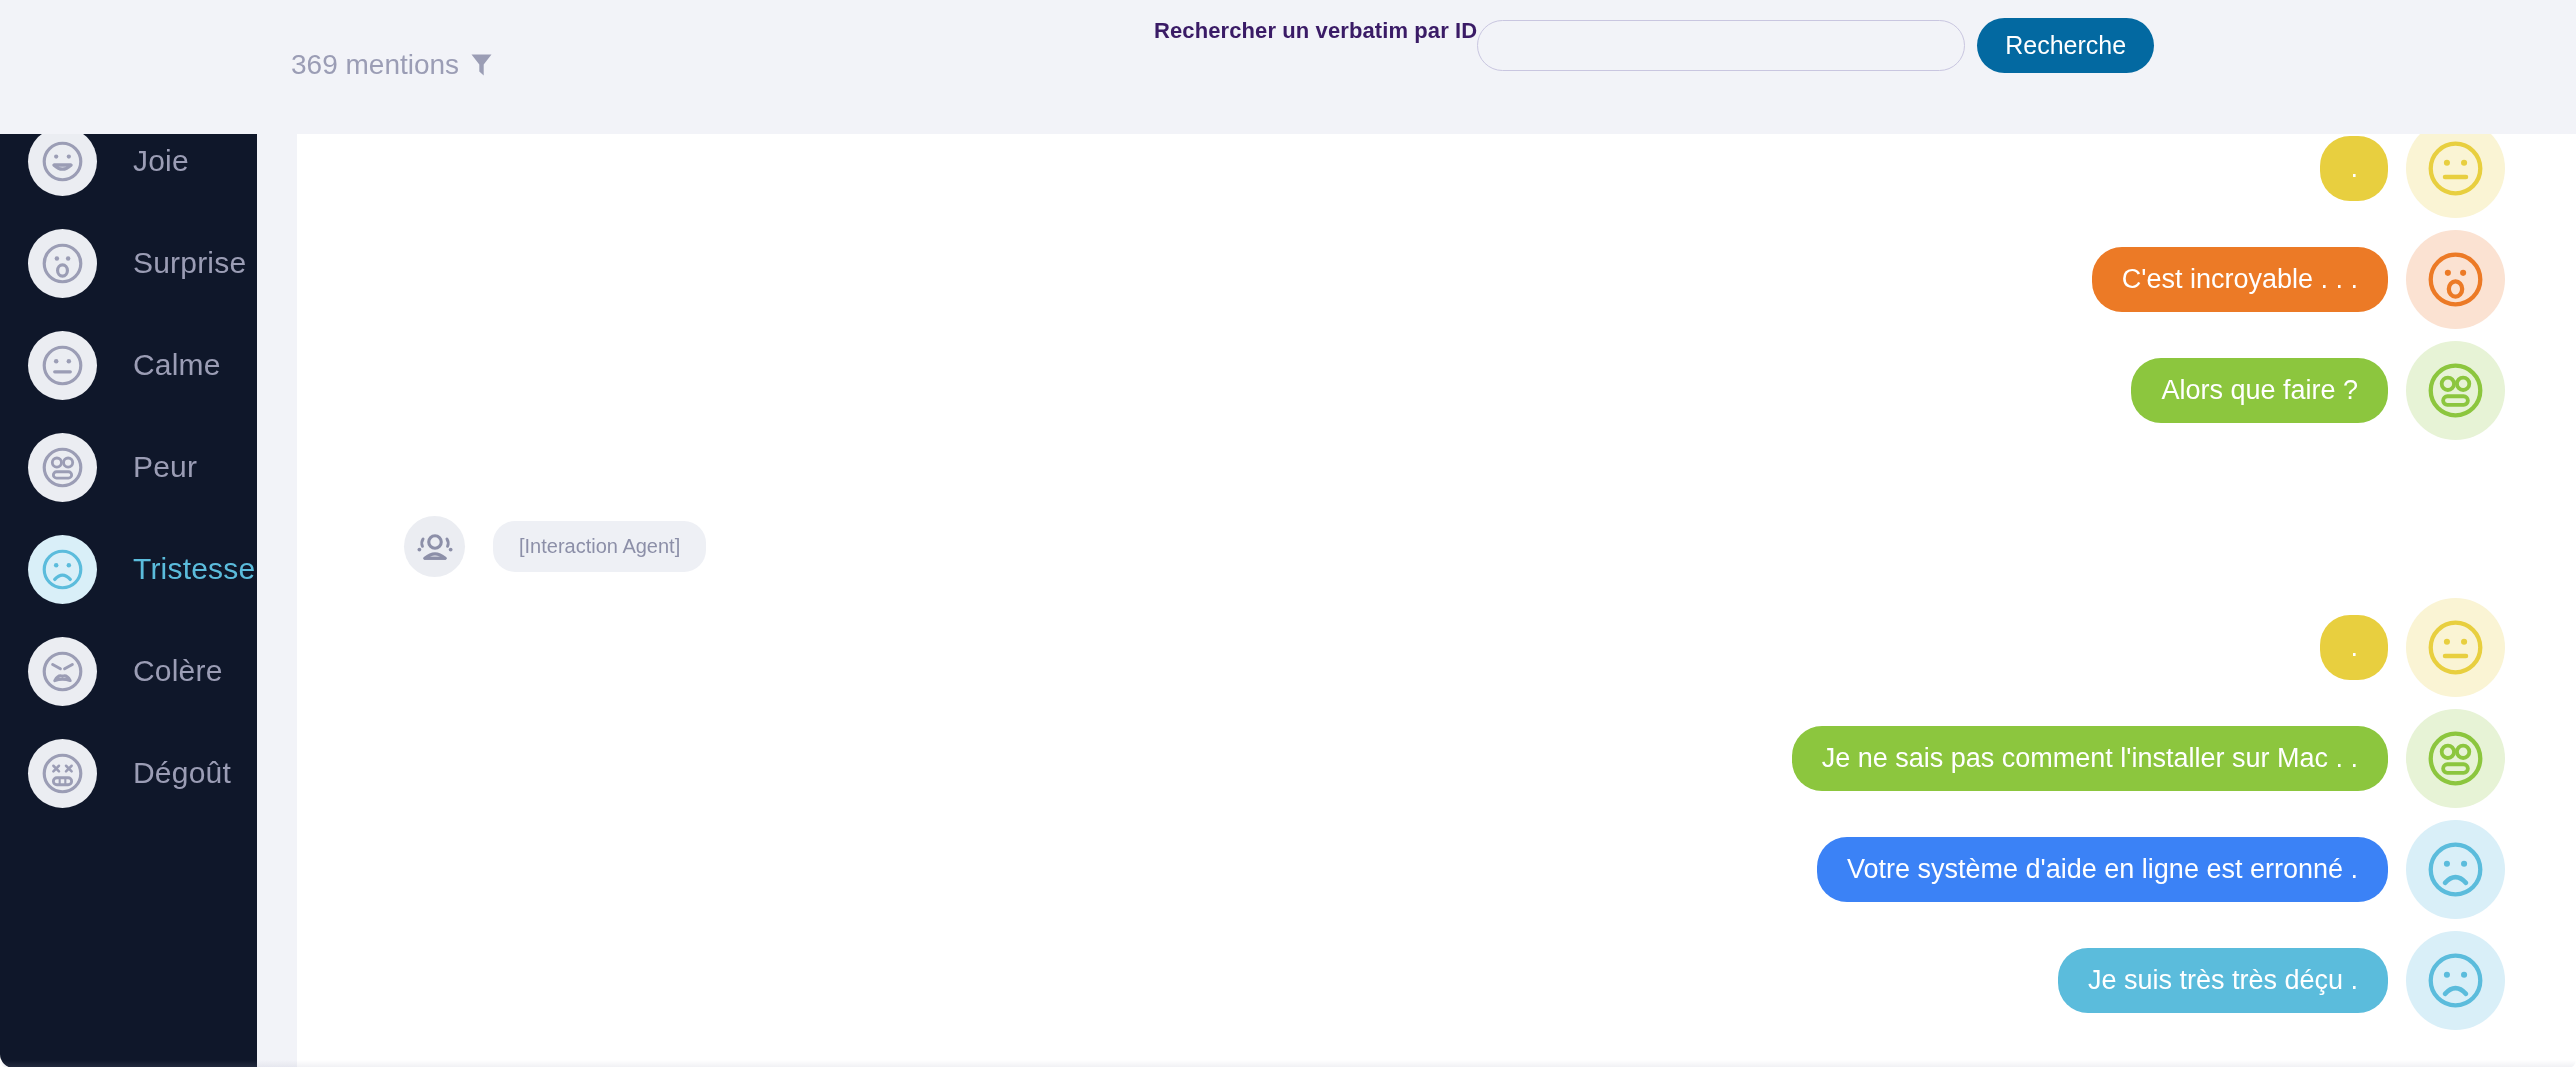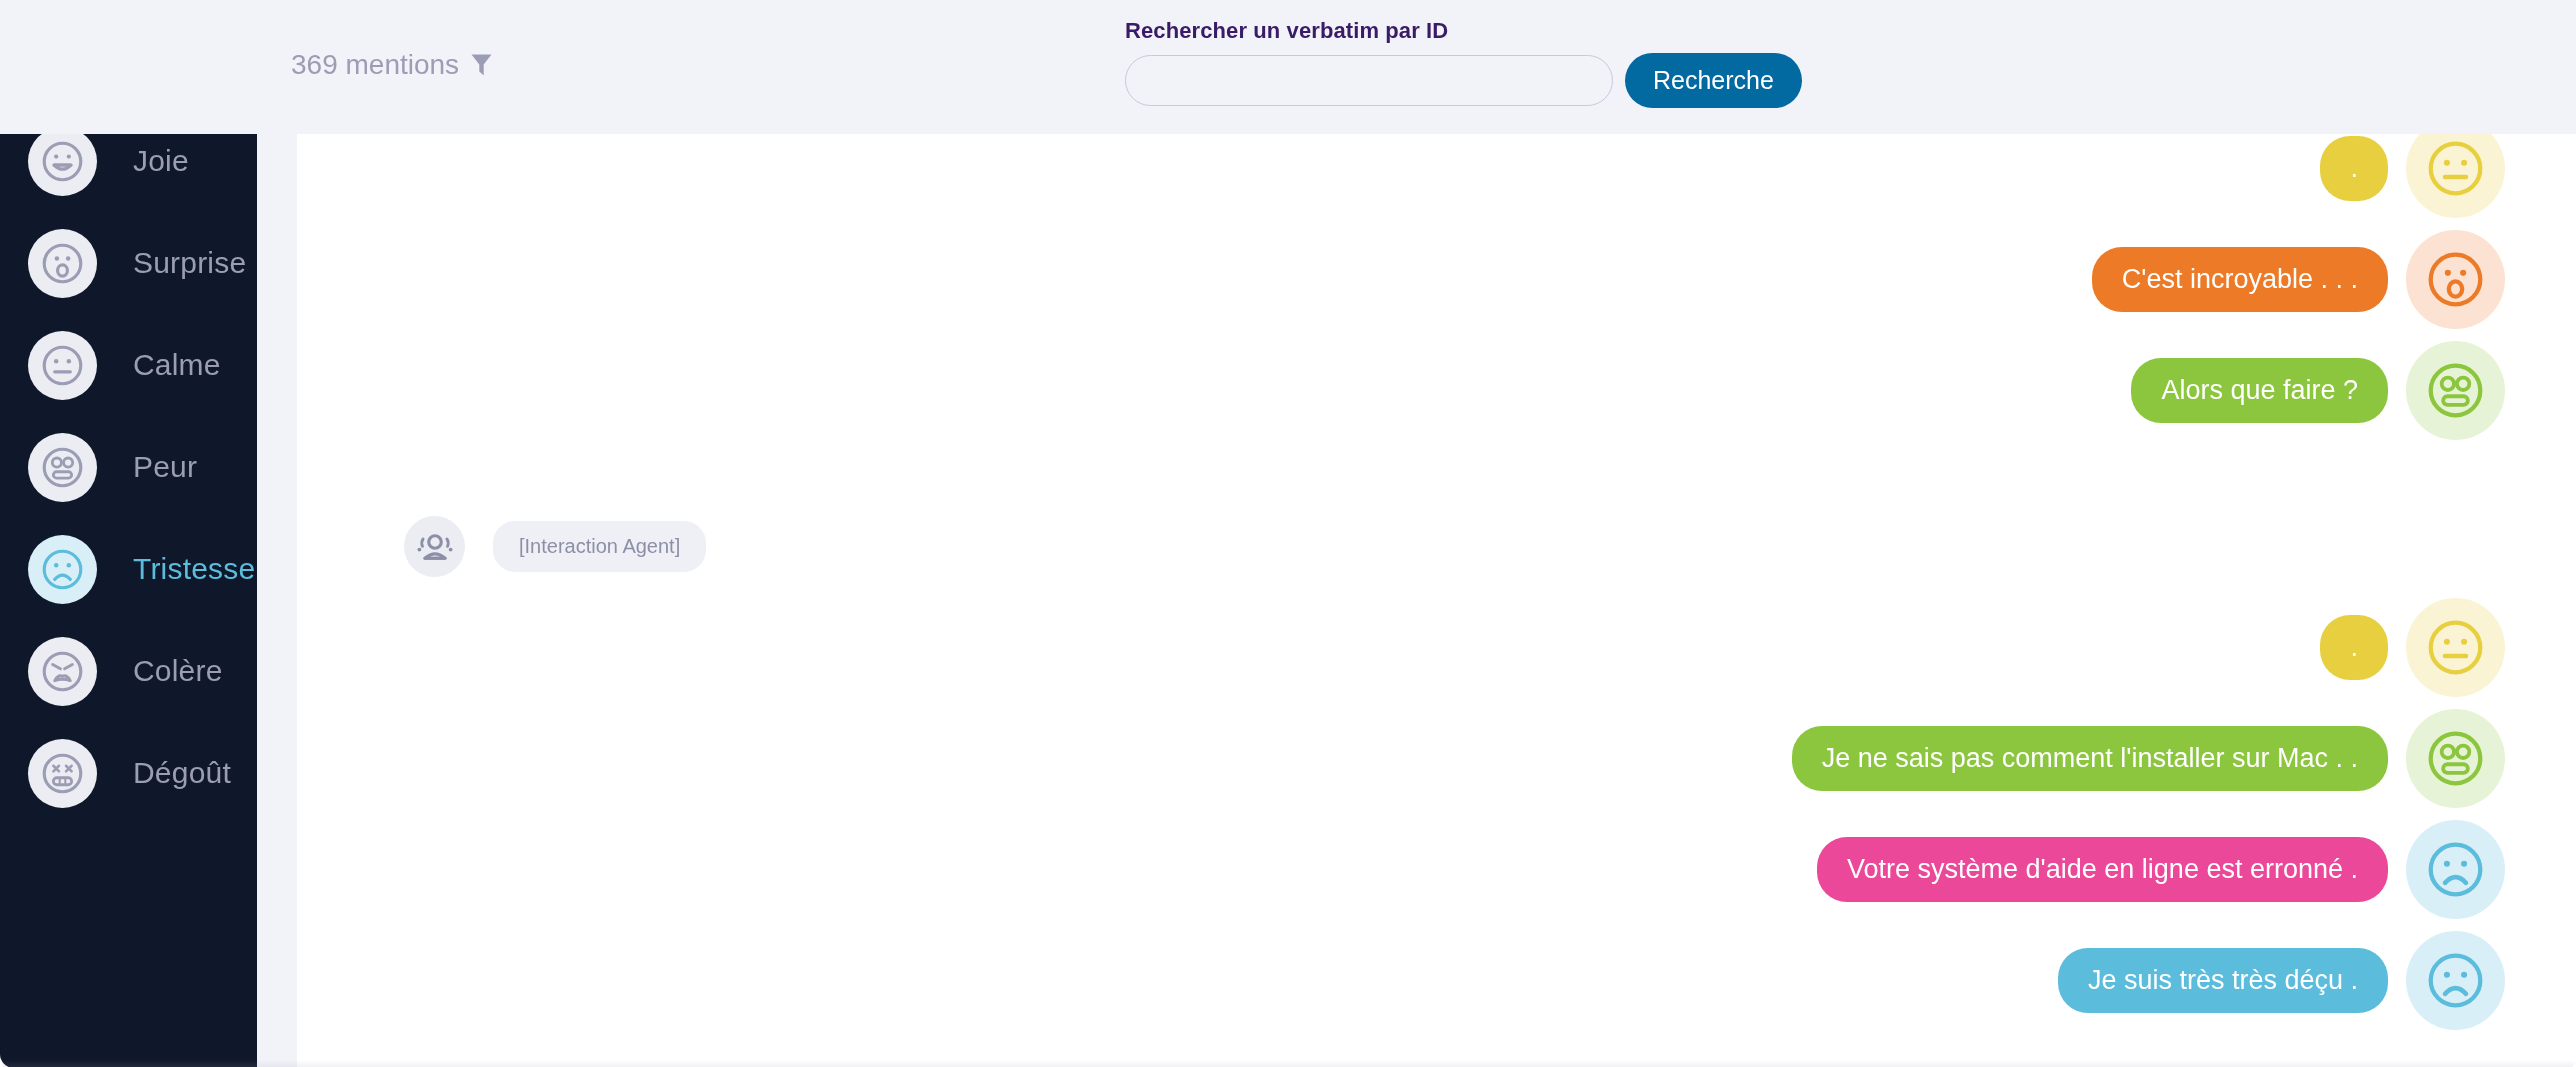--- a/index.html
+++ b/index.html
@@ -69,22 +69,22 @@
     z-index: 6;
   }
   .mentions {
     position: absolute; left: 291px; top: 49px;
     display: flex; align-items: center; gap: 12px;
     font-size: 28px; color: #9b9db5; white-space: nowrap;
   }
   .funnel { width: 21px; height: 24px; display:block; }
 
   .search-wrap {
-    position: absolute; left: 1125px; top: 18px;
-    display: flex; flex-direction: column;
+    position: absolute; left: 1154px; top: 18px;
+    display: flex; flex-direction: row;
   }
   .search-label {
     font-size: 22px; color: #3a1b66;
     font-weight: 700; margin-bottom: 9px; letter-spacing: 0.1px;
   }
   .search-row { display: flex; align-items: center; gap: 12px; }
   .search-input {
     width: 488px; height: 51px;
     border: 1px solid #c9c6e0;
     border-radius: 26px;
@@ -348,21 +348,21 @@
             <div class="face" style="background: rgb(231, 243, 214);">
               <svg viewBox="0 0 64 64">
                 <circle cx="32" cy="32" r="26" fill="none" stroke="#8cc63e" stroke-width="4.5"></circle>
                 <circle cx="24" cy="25" r="6.5" fill="none" stroke="#8cc63e" stroke-width="4"></circle>
                 <circle cx="40" cy="25" r="6.5" fill="none" stroke="#8cc63e" stroke-width="4"></circle>
                 <rect x="19" y="38" width="26" height="9" rx="4.5" fill="none" stroke="#8cc63e" stroke-width="4"></rect>
               </svg>
             </div>
           </div>
           <div class="msg-row">
-            <div class="bubble" style="background: #ec4899;">Votre système d'aide en ligne est erronné .</div>
+            <div class="bubble" style="background: #3b82f6;">Votre système d'aide en ligne est erronné .</div>
             <div class="face" style="background: rgb(217, 239, 248);">
               <svg viewBox="0 0 64 64">
                 <circle cx="32" cy="32" r="26" fill="none" stroke="#5bbcdc" stroke-width="4.5"></circle>
                 <circle cx="23" cy="26" r="3.2" fill="#5bbcdc"></circle>
                 <circle cx="41" cy="26" r="3.2" fill="#5bbcdc"></circle>
                 <path d="M21 46 Q32 34 43 46" fill="none" stroke="#5bbcdc" stroke-width="4.8" stroke-linecap="round"></path>
               </svg>
             </div>
           </div>
           <div class="msg-row">

